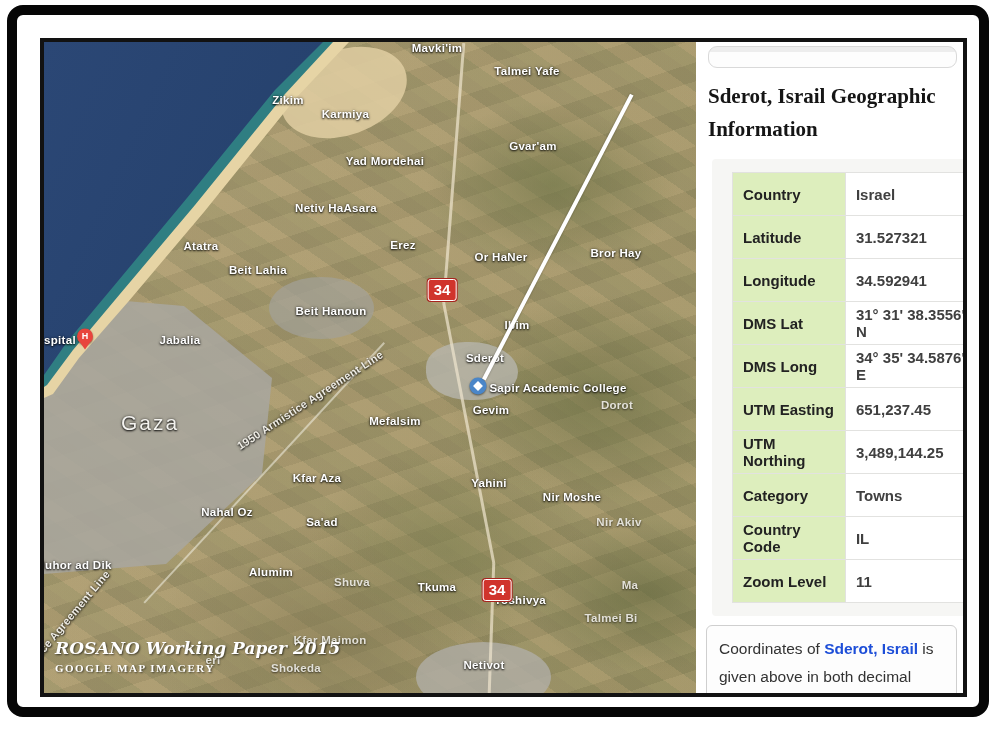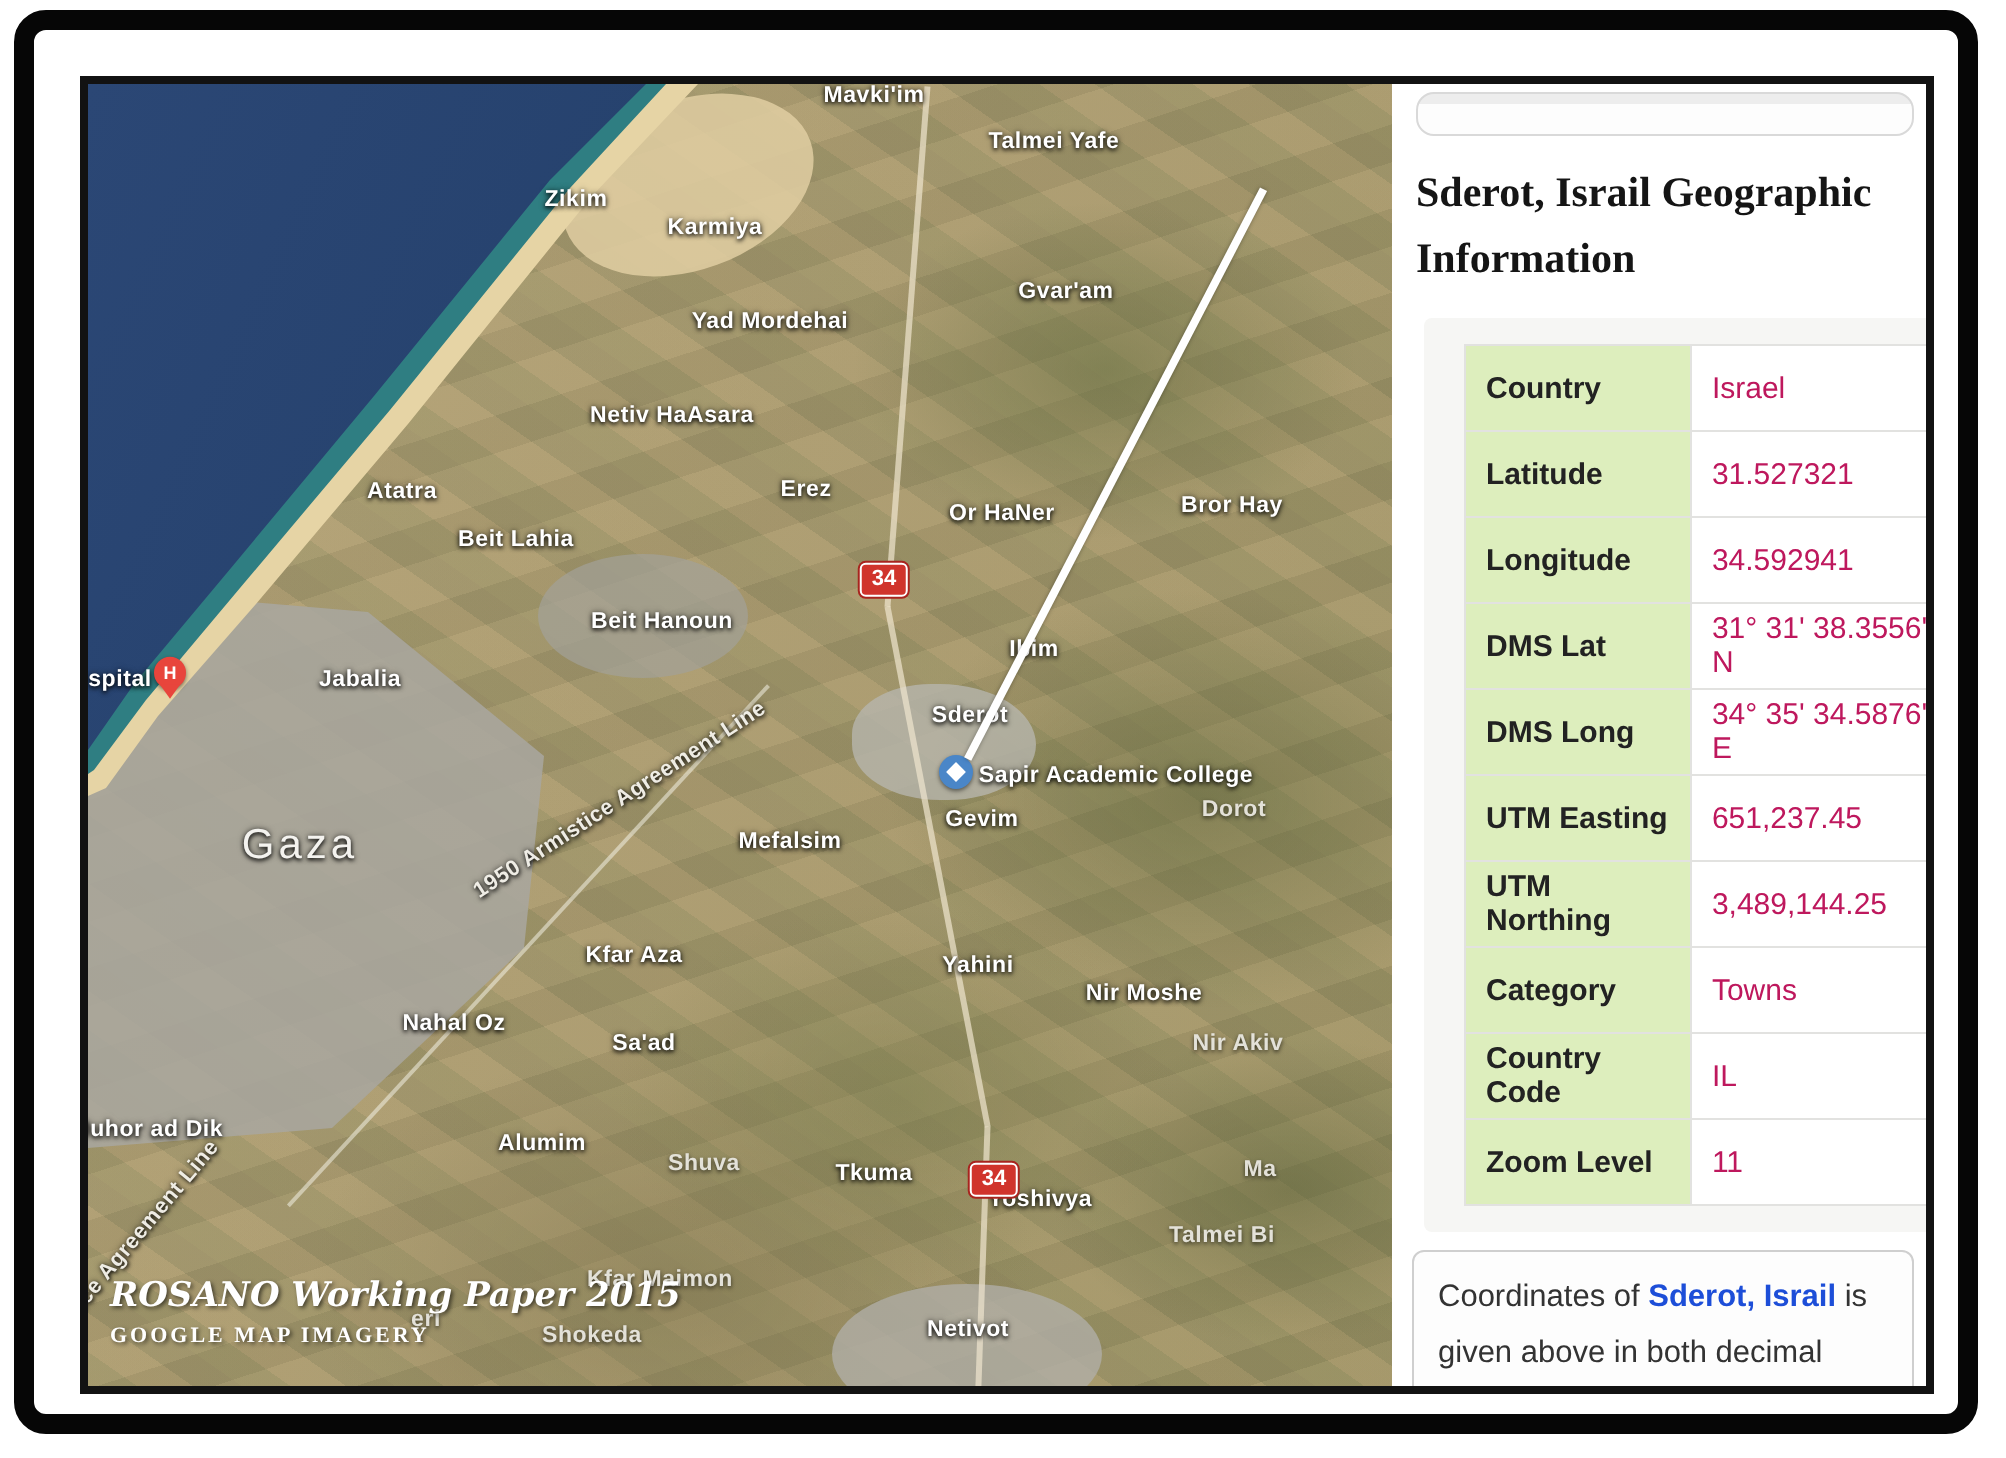--- a/index.html
+++ b/index.html
@@ -41,21 +41,21 @@
   .road{position:absolute;background:#efe6cf;opacity:.7;height:2.5px;transform-origin:0 50%;}
   .boundary{position:absolute;background:rgba(242,240,228,.55);height:1.5px;transform-origin:0 50%;}
 
   
   .map-label{position:absolute;transform:translate(-50%,-50%);color:#fff;font-size:11.5px;font-weight:600;
     white-space:nowrap;text-shadow:0 1px 2px rgba(0,0,0,.9),0 0 3px rgba(0,0,0,.55);letter-spacing:.3px;z-index:6;}
   .map-label.city{font-size:21px;font-weight:500;letter-spacing:2px;color:#f4f3ef;}
   .map-label.dim{color:#e3e1d8;text-shadow:0 1px 2px rgba(0,0,0,.65);}
   .map-label.rot{z-index:5;font-size:11px;color:rgba(248,246,238,.95);}
   .shield{position:absolute;transform:translate(-50%,-50%);background:#d0342c;color:#fff;
-    font-size:11px;font-weight:bold;padding:1px 5px;border-radius:3px;border:1px solid #fff;
+    font-size:15px;font-weight:bold;padding:1px 5px;border-radius:3px;border:1px solid #fff;
     box-shadow:0 0 0 1px #a8241e;z-index:6;line-height:1.2;}
   .hospital-pin{position:absolute;width:16px;height:16px;border-radius:50%;background:#e8453c;
     transform:translate(-50%,-60%);z-index:6;color:#fff;font-size:9px;font-weight:bold;
     display:flex;align-items:center;justify-content:center;box-shadow:0 1px 2px rgba(0,0,0,.5);}
   .hospital-pin::after{content:"";position:absolute;left:50%;bottom:-5px;transform:translateX(-50%);
     border:5px solid transparent;border-top:7px solid #e8453c;border-bottom:0;}
   .college-marker{position:absolute;width:17px;height:17px;border-radius:50%;background:#4a86c8;
     transform:translate(-50%,-50%);z-index:6;box-shadow:0 1px 2px rgba(0,0,0,.5);}
   .college-marker::after{content:"";position:absolute;left:5px;top:5px;width:7px;height:7px;background:#fff;transform:rotate(45deg);}
   .annotation-line{position:absolute;height:3.5px;background:#fff;transform-origin:0 50%;z-index:9;
@@ -69,21 +69,21 @@
   
   .panel{flex:1 1 auto;background:#fff;padding:4px 4px 0 10px;box-sizing:border-box;overflow:hidden;}
   .search-remnant{height:20px;border:1px solid #d9d9d9;border-radius:9px;margin:0 2px 0 2px;
     background:linear-gradient(#ededed 0 5px,#fdfdfd 5px);}
   .panel-title{font-family:"Liberation Serif","DejaVu Serif",serif;font-weight:bold;color:#151515;
     font-size:21px;line-height:1.58;margin:12px 0 0 2px;width:272px;}
   .table-card{background:#f6f6f4;border-radius:4px;margin:13px 2px 0 6px;padding:13px 20px;width:292px;box-sizing:border-box;}
   table.geo{border-collapse:collapse;width:100%;font-size:15px;}
   table.geo td{border:1px solid #e2e2e0;height:38px;padding:2px 10px;}
   td.k{background:#ddeebd;font-weight:bold;color:#222;width:45%;}
-  td.v{background:#fff;color:#be185d;}
+  td.v{background:#fff;color:#404040;font-weight:bold;}
   .desc-box{border:1px solid #cfcfcf;border-radius:6px;margin:9px 2px 0 0;padding:9px 12px;
     font-size:15.5px;line-height:1.78;color:#333;background:#fdfdfd;}
   .desc-box b{color:#1d4ed8;}
 </style>
 </head>
 <body>
 
 <div id="page">
   <div class="outer-frame"></div>
 
@@ -103,21 +103,21 @@
 
       <div class="road" style="left:420px;top:0;width:261px;transform:rotate(94.4deg);"></div>
       <div class="road" style="left:400px;top:260px;width:265px;transform:rotate(79.1deg);"></div>
       <div class="road" style="left:450px;top:520px;width:131px;transform:rotate(92deg);"></div>
       <div class="boundary" style="left:100px;top:560px;width:354px;transform:rotate(-47.3deg);"></div>
 
       <div>
           <div class="map-label" style="left: 393px; top: 6px;">Mavki'im</div>
           <div class="map-label" style="left: 483px; top: 29px;">Talmei Yafe</div>
           <div class="map-label" style="left: 244px; top: 58px;">Zikim</div>
-          <div class="map-label" style="left: 307px; top: 72px; padding-left: 13px;">Karmiya</div>
+          <div class="map-label" style="left: 295px; top: 72px; padding-left: 13px;">Karmiya</div>
           <div class="map-label" style="left: 489px; top: 104px;">Gvar'am</div>
           <div class="map-label" style="left: 341px; top: 119px;">Yad Mordehai</div>
           <div class="map-label" style="left: 292px; top: 166px;">Netiv HaAsara</div>
           <div class="map-label" style="left: 157px; top: 204px;">Atatra</div>
           <div class="map-label" style="left: 359px; top: 203px;">Erez</div>
           <div class="map-label" style="left: 457px; top: 215px;">Or HaNer</div>
           <div class="map-label" style="left: 572px; top: 211px;">Bror Hay</div>
           <div class="map-label" style="left: 214px; top: 228px;">Beit Lahia</div>
           <div class="map-label" style="left: 287px; top: 269px;">Beit Hanoun</div>
           <div class="map-label" style="left: 473px; top: 283px;">Ibim</div>

